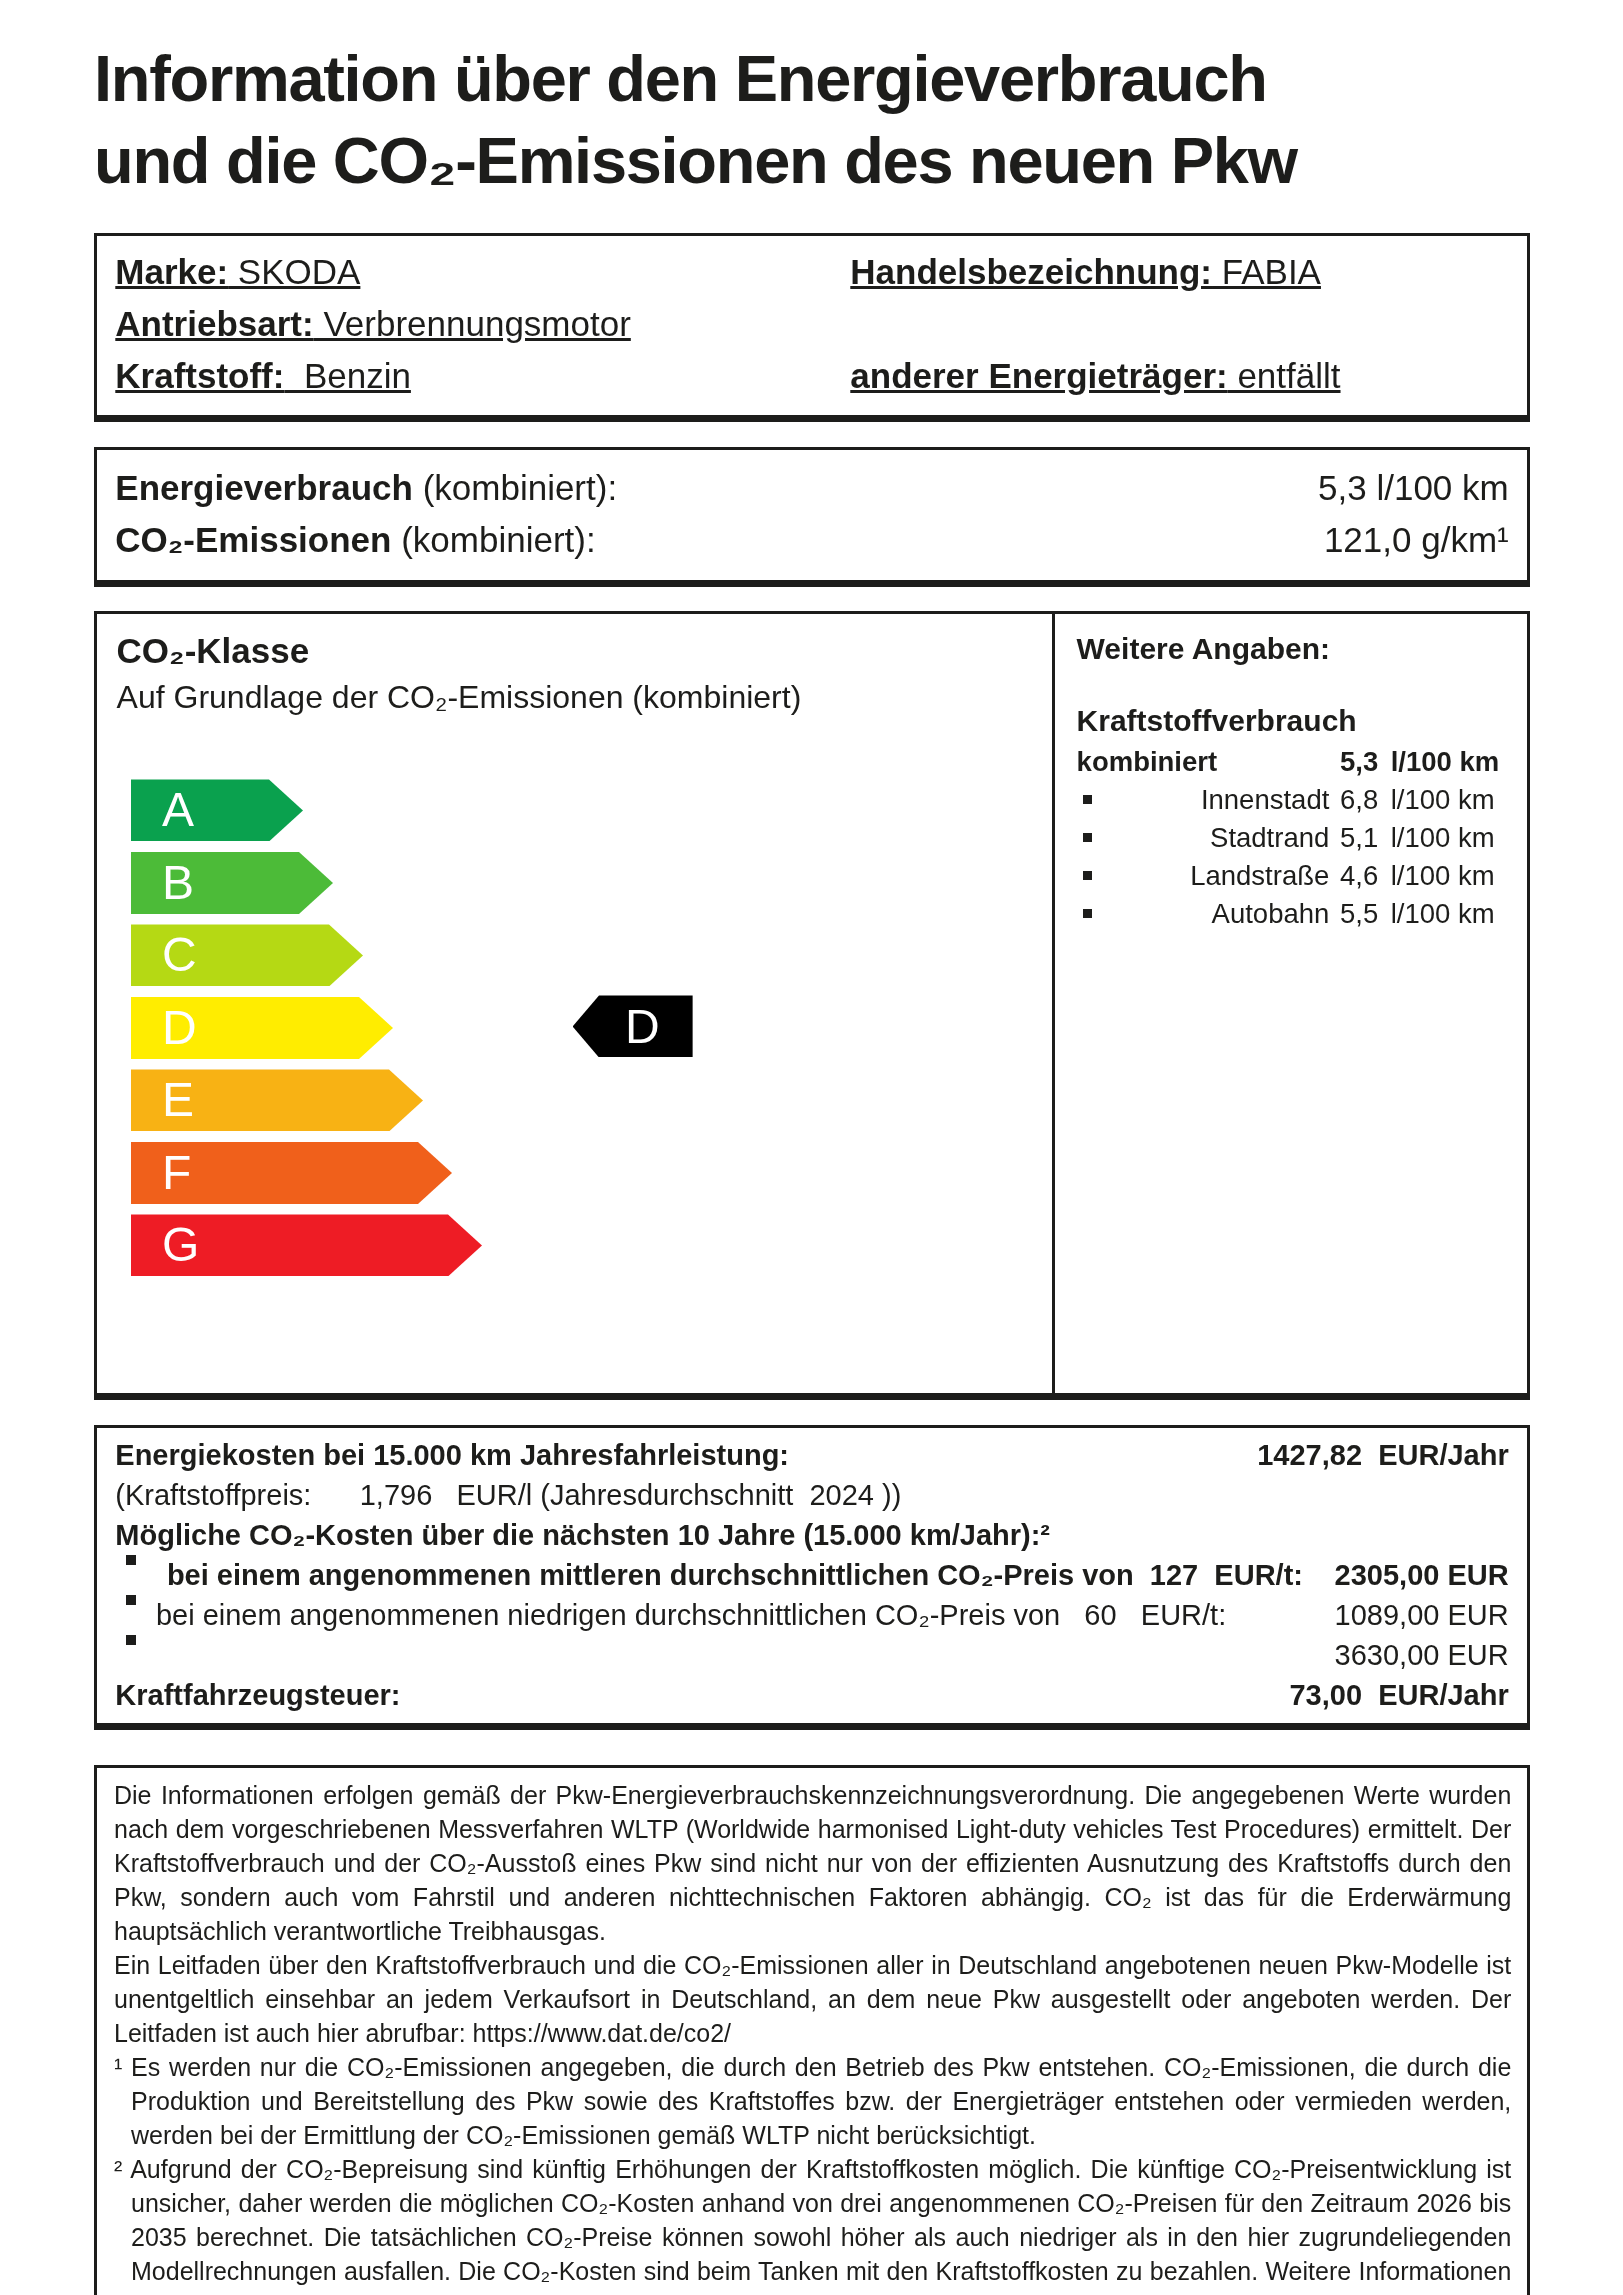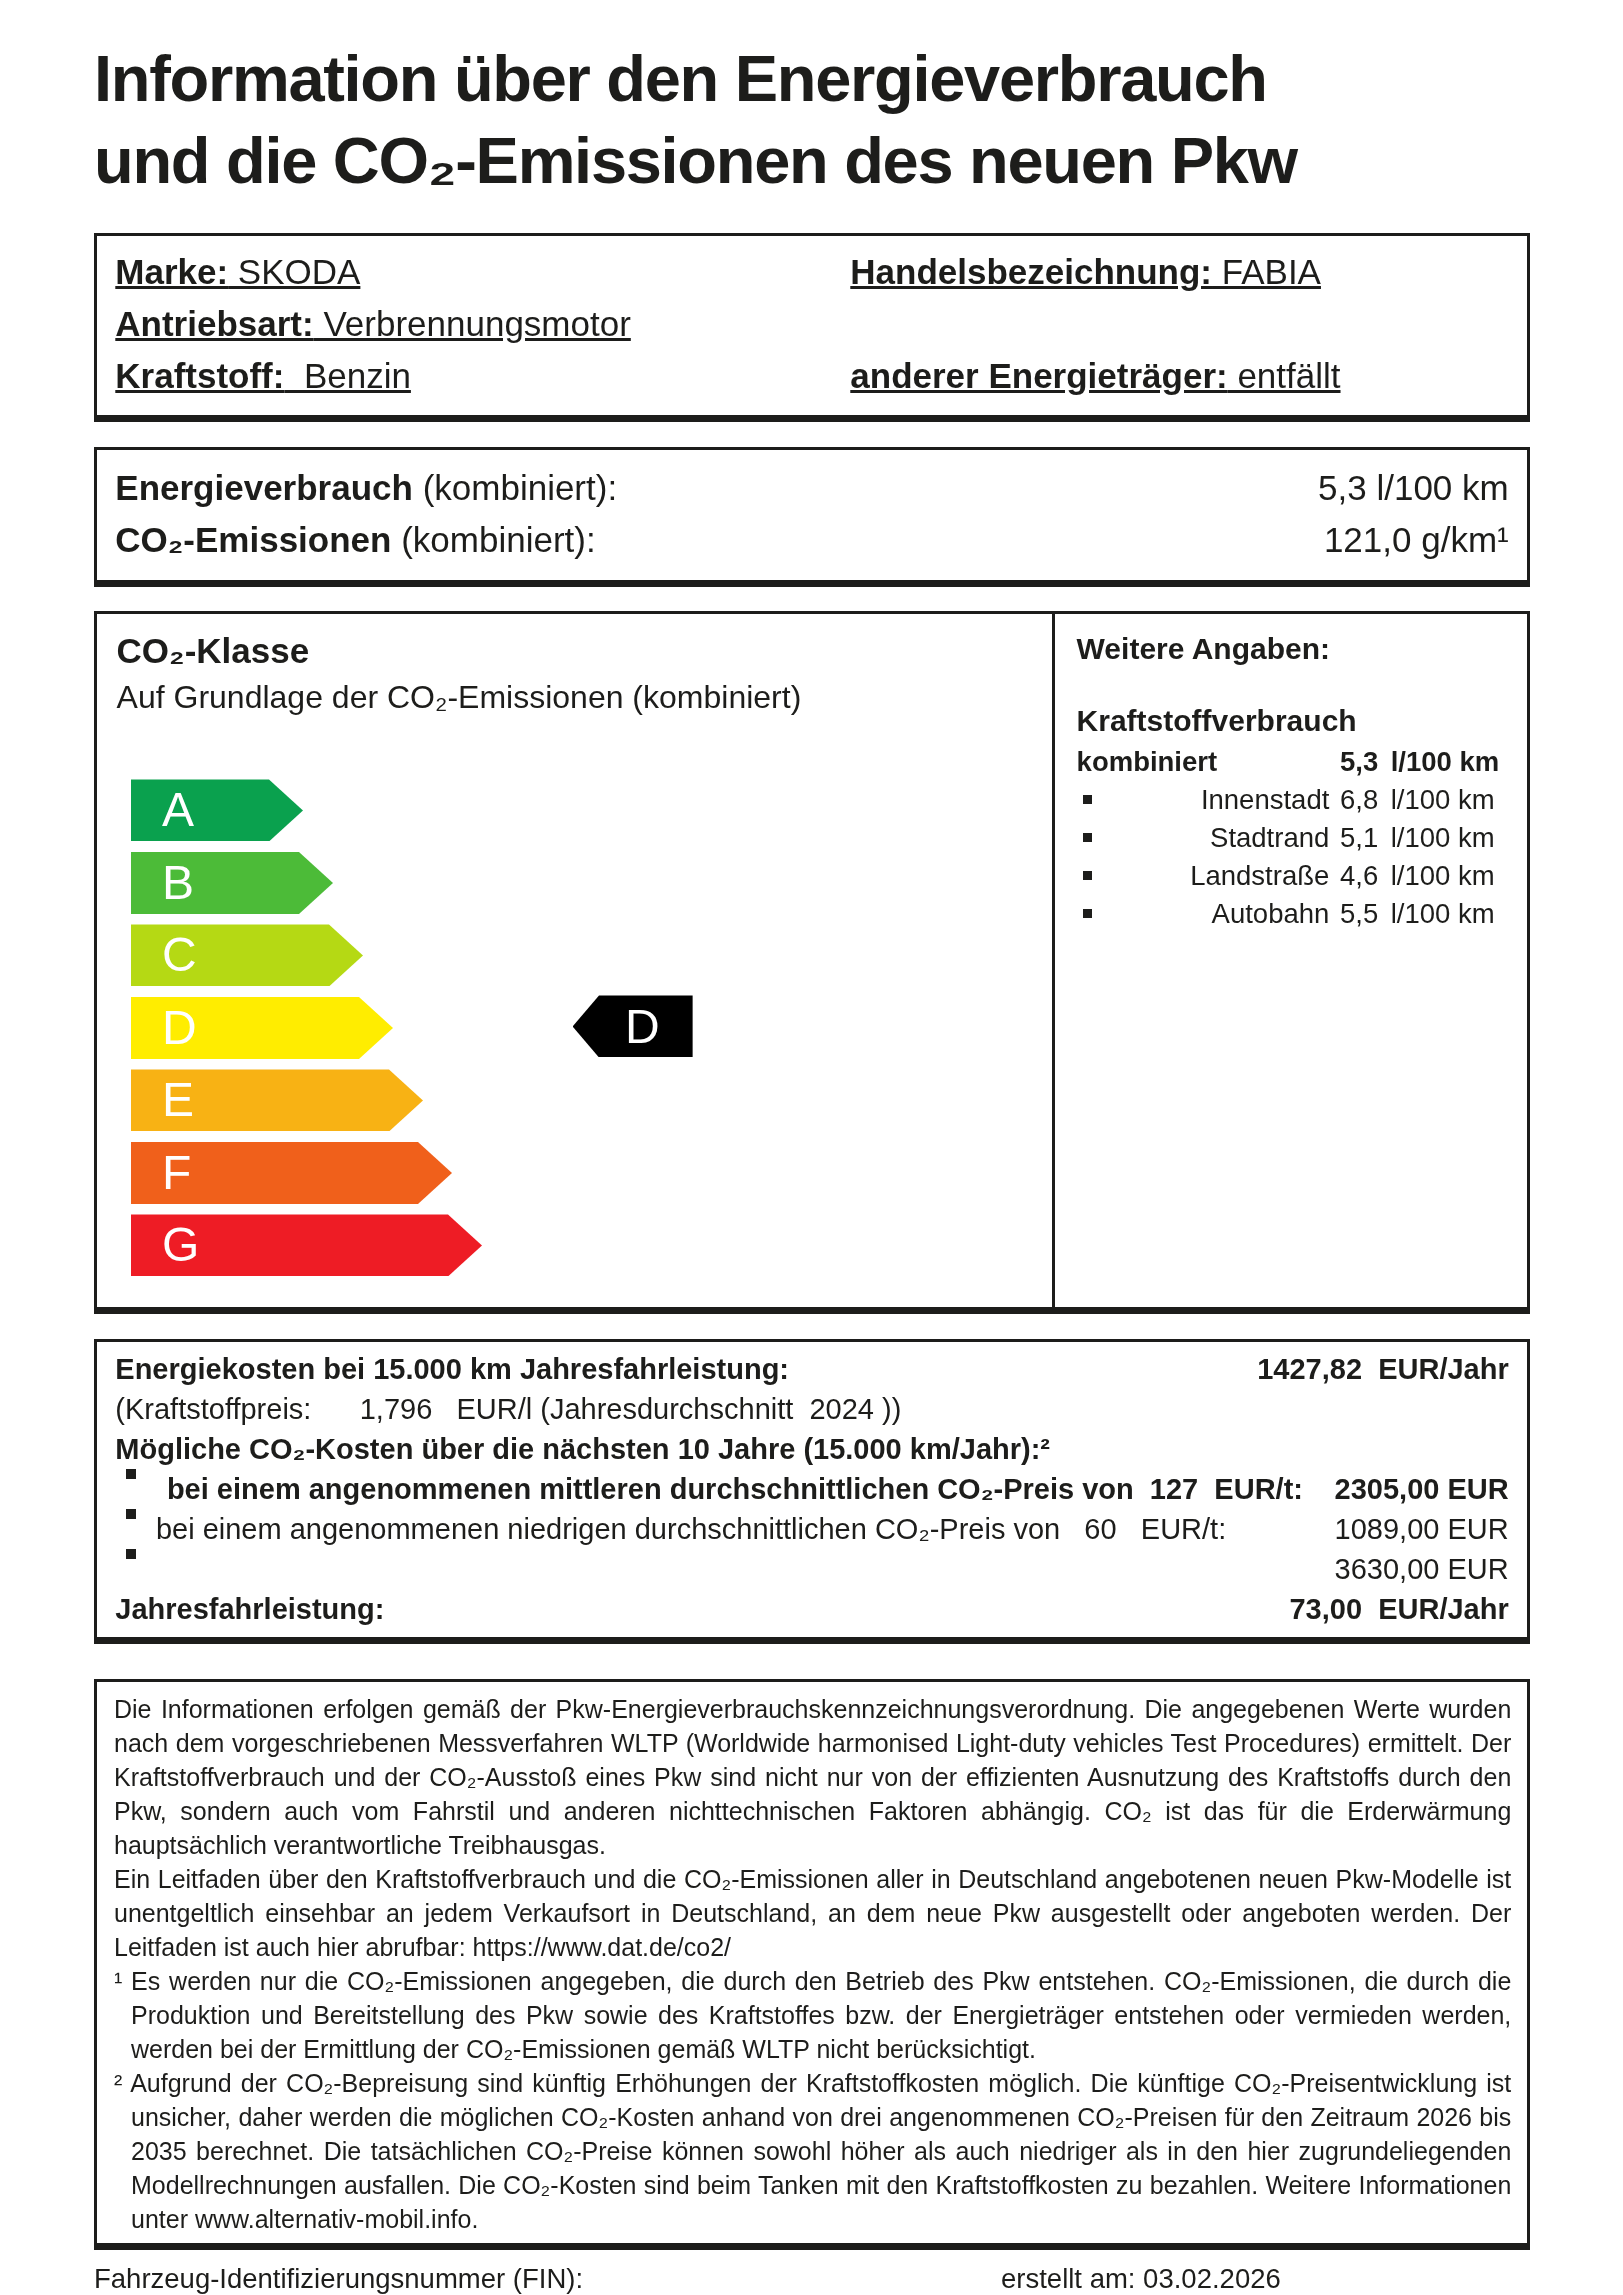--- a/index.html
+++ b/index.html
@@ -32,21 +32,21 @@
   .vrow { display: grid; grid-template-columns: 735px 1fr; font-size: 35px; line-height: 52px; text-decoration: underline; }
   .lbl { font-weight: 700; }
   .pre { white-space: pre-wrap; }
 
   
   .box-consumption { padding: 11.8px 18.3px 14.4px 18.3px; margin-bottom: 24px; }
   .crow { display: flex; font-size: 35px; line-height: 52px; }
   .crow .right { margin-left: auto; text-align: right; }
 
   
-  .box-co2 { display: flex; height: 703px; margin-bottom: 25px; }
+  .box-co2 { display: flex; height: 789px; margin-bottom: 25px; }
   .co2-left { width: 955px; padding: 14.4px 19.6px 0 19.6px; position: relative; }
   .co2-heading { font-size: 35px; font-weight: 700; line-height: 44px; }
   .co2-subheading { font-size: 32px; font-weight: 400; line-height: 44px; margin-top: 2.6px; }
   .bars { position: relative; margin-top: 60px; padding-left: 14.4px; }
   .bar-row { height: 62px; margin-bottom: 10.5px; position: relative; }
   .bar {
     height: 62px; position: relative;
     clip-path: polygon(0 0, calc(100% - 34px) 0, 100% 50%, calc(100% - 34px) 100%, 0 100%);
     display: flex; align-items: center;
   }
@@ -228,21 +228,21 @@
     <div class="cost-row">
       <span class="bullet-left"></span>
       <span class="pre">bei einem angenommenen niedrigen durchschnittlichen CO₂-Preis von   60   EUR/t:</span>
       <span class="right">1089,00 EUR</span>
     </div>
     <div class="cost-row">
       <span class="bullet-left"></span>
       <span class="right">3630,00 EUR</span>
     </div>
     <div class="cost-row bold">
-      <span>Jahresfahrleistung:</span>
+      <span>Kraftfahrzeugsteuer:</span>
       <span class="right pre">73,00  EUR/Jahr</span>
     </div>
   </div>
 
   <div class="box box-legal">
     <p>Die Informationen erfolgen gemäß der Pkw-Energieverbrauchskennzeichnungsverordnung. Die angegebenen Werte wurden nach dem vorgeschriebenen Messverfahren WLTP (Worldwide harmonised Light-duty vehicles Test Procedures) ermittelt. Der Kraftstoffverbrauch und der CO₂-Ausstoß eines Pkw sind nicht nur von der effizienten Ausnutzung des Kraftstoffs durch den Pkw, sondern auch vom Fahrstil und anderen nichttechnischen Faktoren abhängig. CO₂ ist das für die Erderwärmung hauptsächlich verantwortliche Treibhausgas.</p>
     <p><span>Ein Leitfaden über den Kraftstoffverbrauch und die CO₂-Emissionen aller in Deutschland angebotenen neuen Pkw-Modelle ist unentgeltlich einsehbar an jedem Verkaufsort in Deutschland, an dem neue Pkw ausgestellt oder angeboten werden. Der Leitfaden ist auch hier abrufbar:  </span><span>https://www.dat.de/co2/</span></p>
     <p class="fn">¹ Es werden nur die CO₂-Emissionen angegeben, die durch den Betrieb des Pkw entstehen. CO₂-Emissionen, die durch die Produktion und Bereitstellung des Pkw sowie des Kraftstoffes bzw. der Energieträger entstehen oder vermieden werden, werden bei der Ermittlung der CO₂-Emissionen gemäß WLTP nicht berücksichtigt.</p>
     <p class="fn">² Aufgrund der CO₂-Bepreisung sind künftig Erhöhungen der Kraftstoffkosten möglich. Die künftige CO₂-Preisentwicklung ist unsicher, daher werden die möglichen CO₂-Kosten anhand von drei angenommenen CO₂-Preisen für den Zeitraum  2026 bis  2035   berechnet. Die tatsächlichen CO₂-Preise können sowohl höher als auch niedriger als in den hier zugrundeliegenden Modellrechnungen ausfallen. Die CO₂-Kosten sind beim Tanken mit den Kraftstoffkosten zu bezahlen. Weitere Informationen unter www.alternativ-mobil.info.</p>
   </div>

